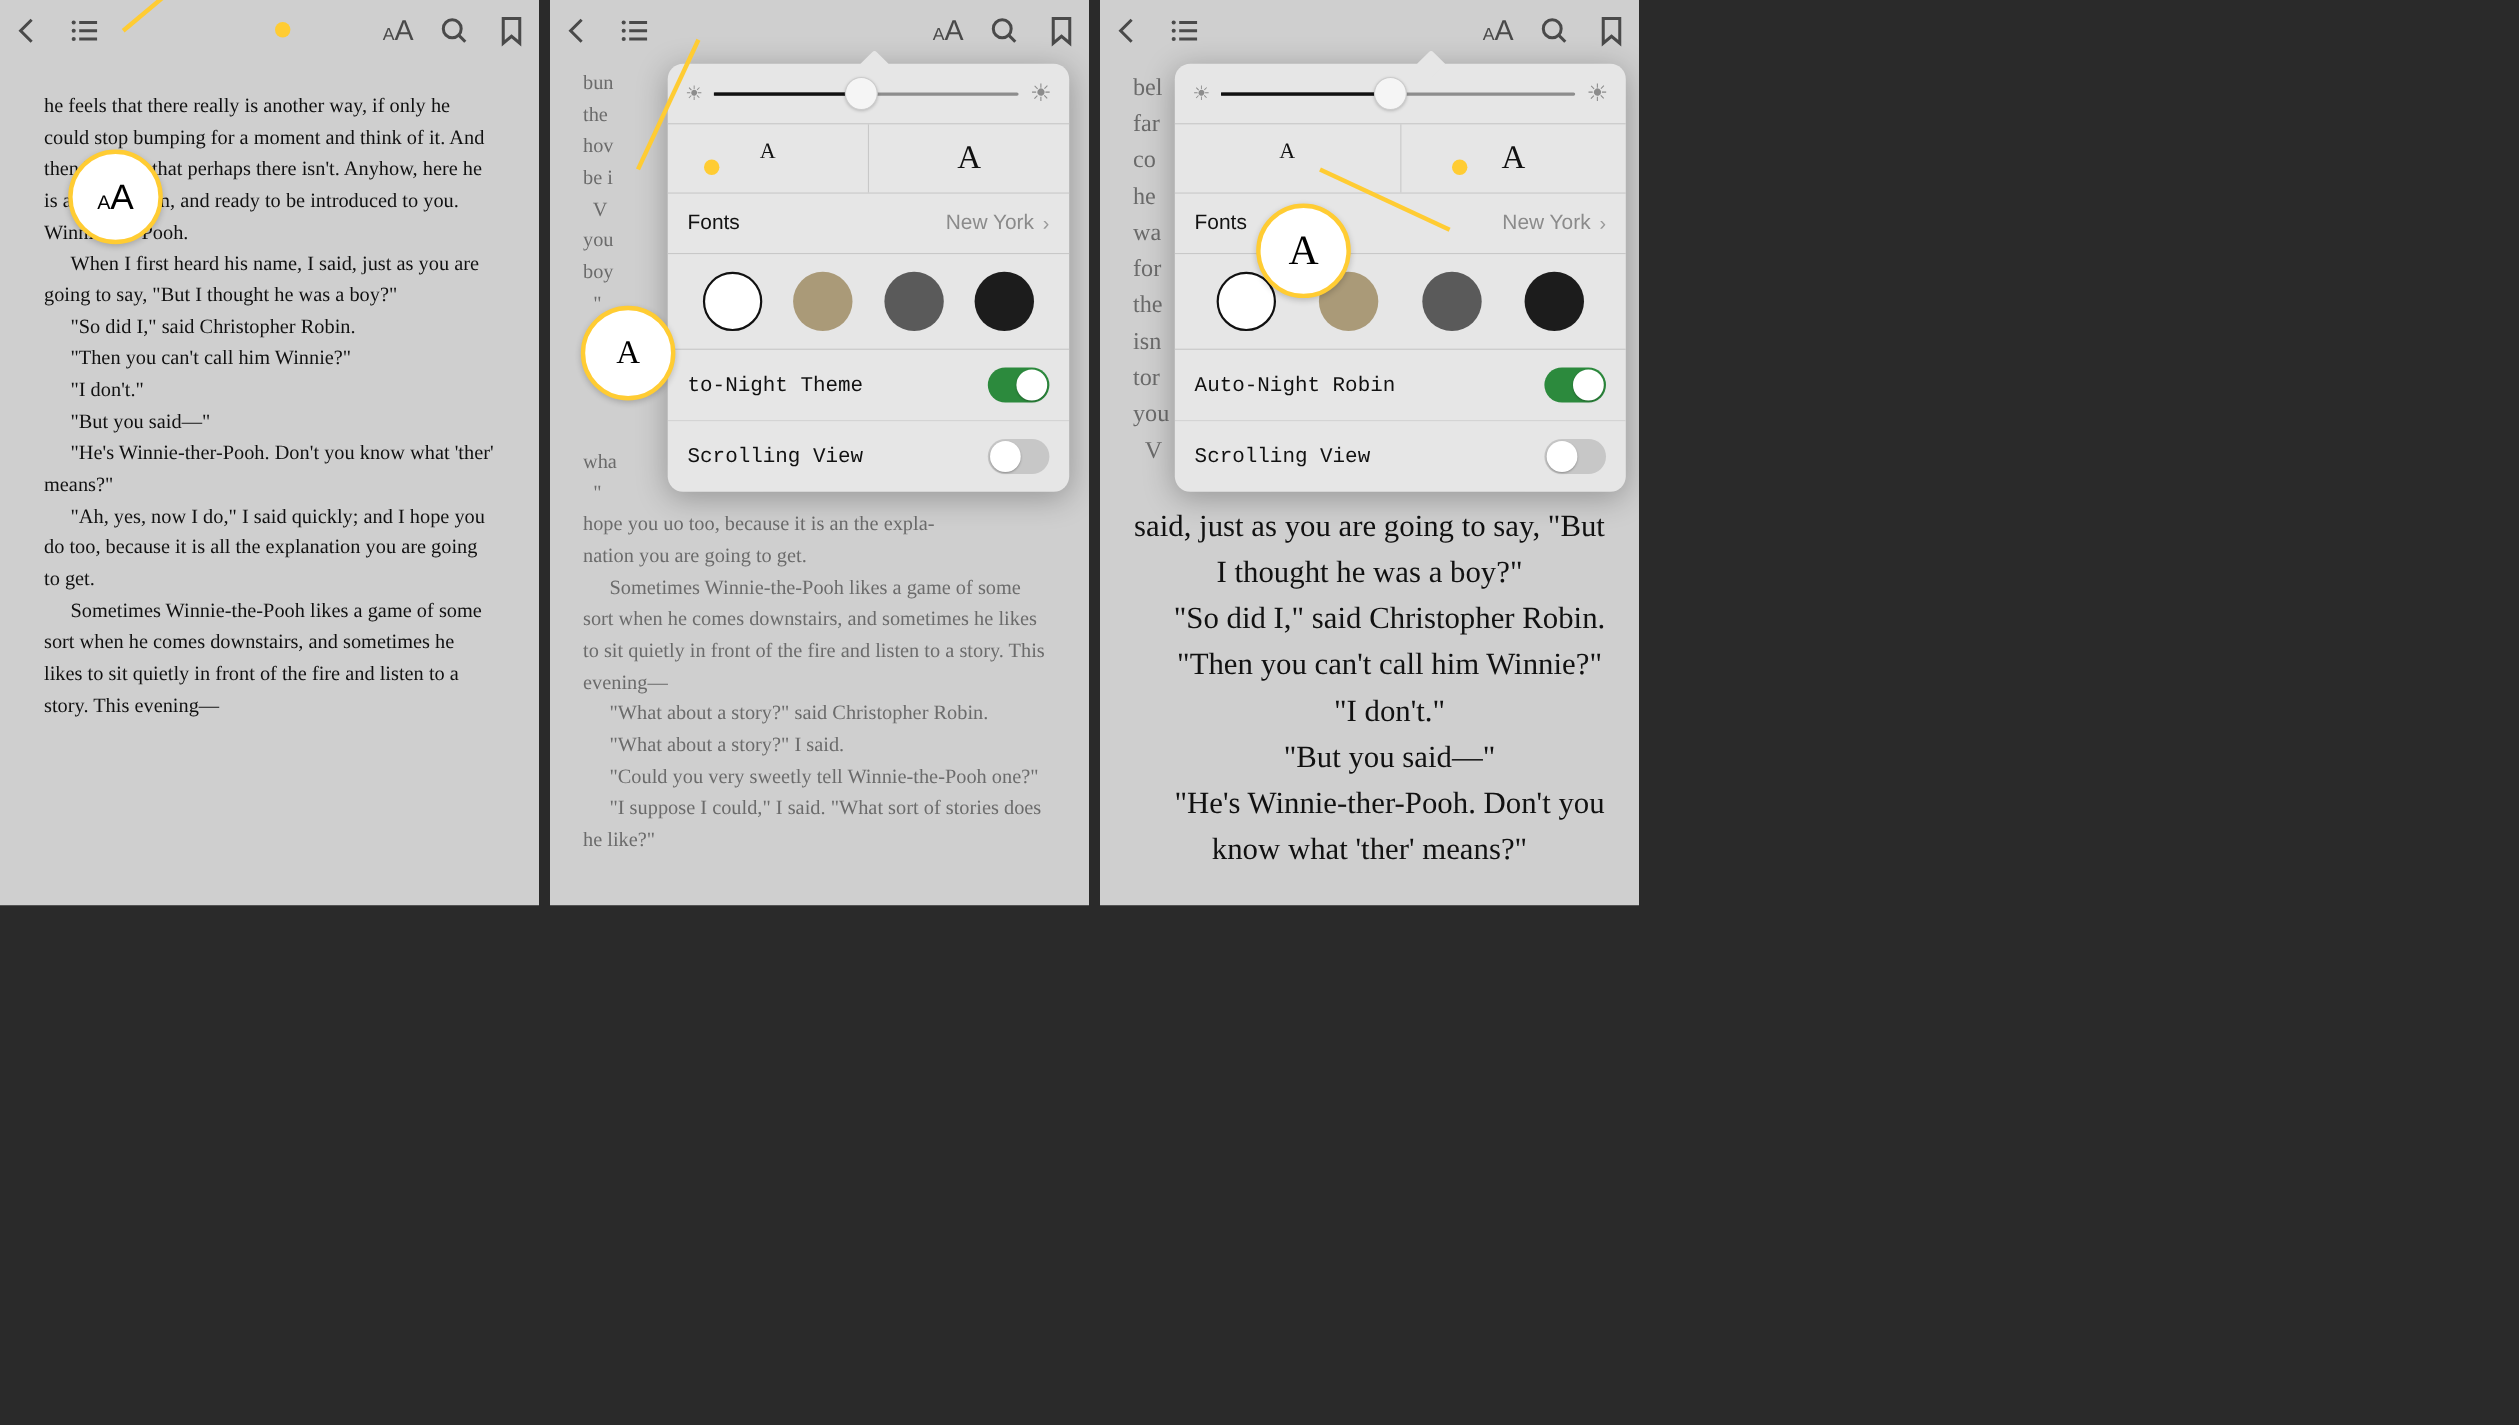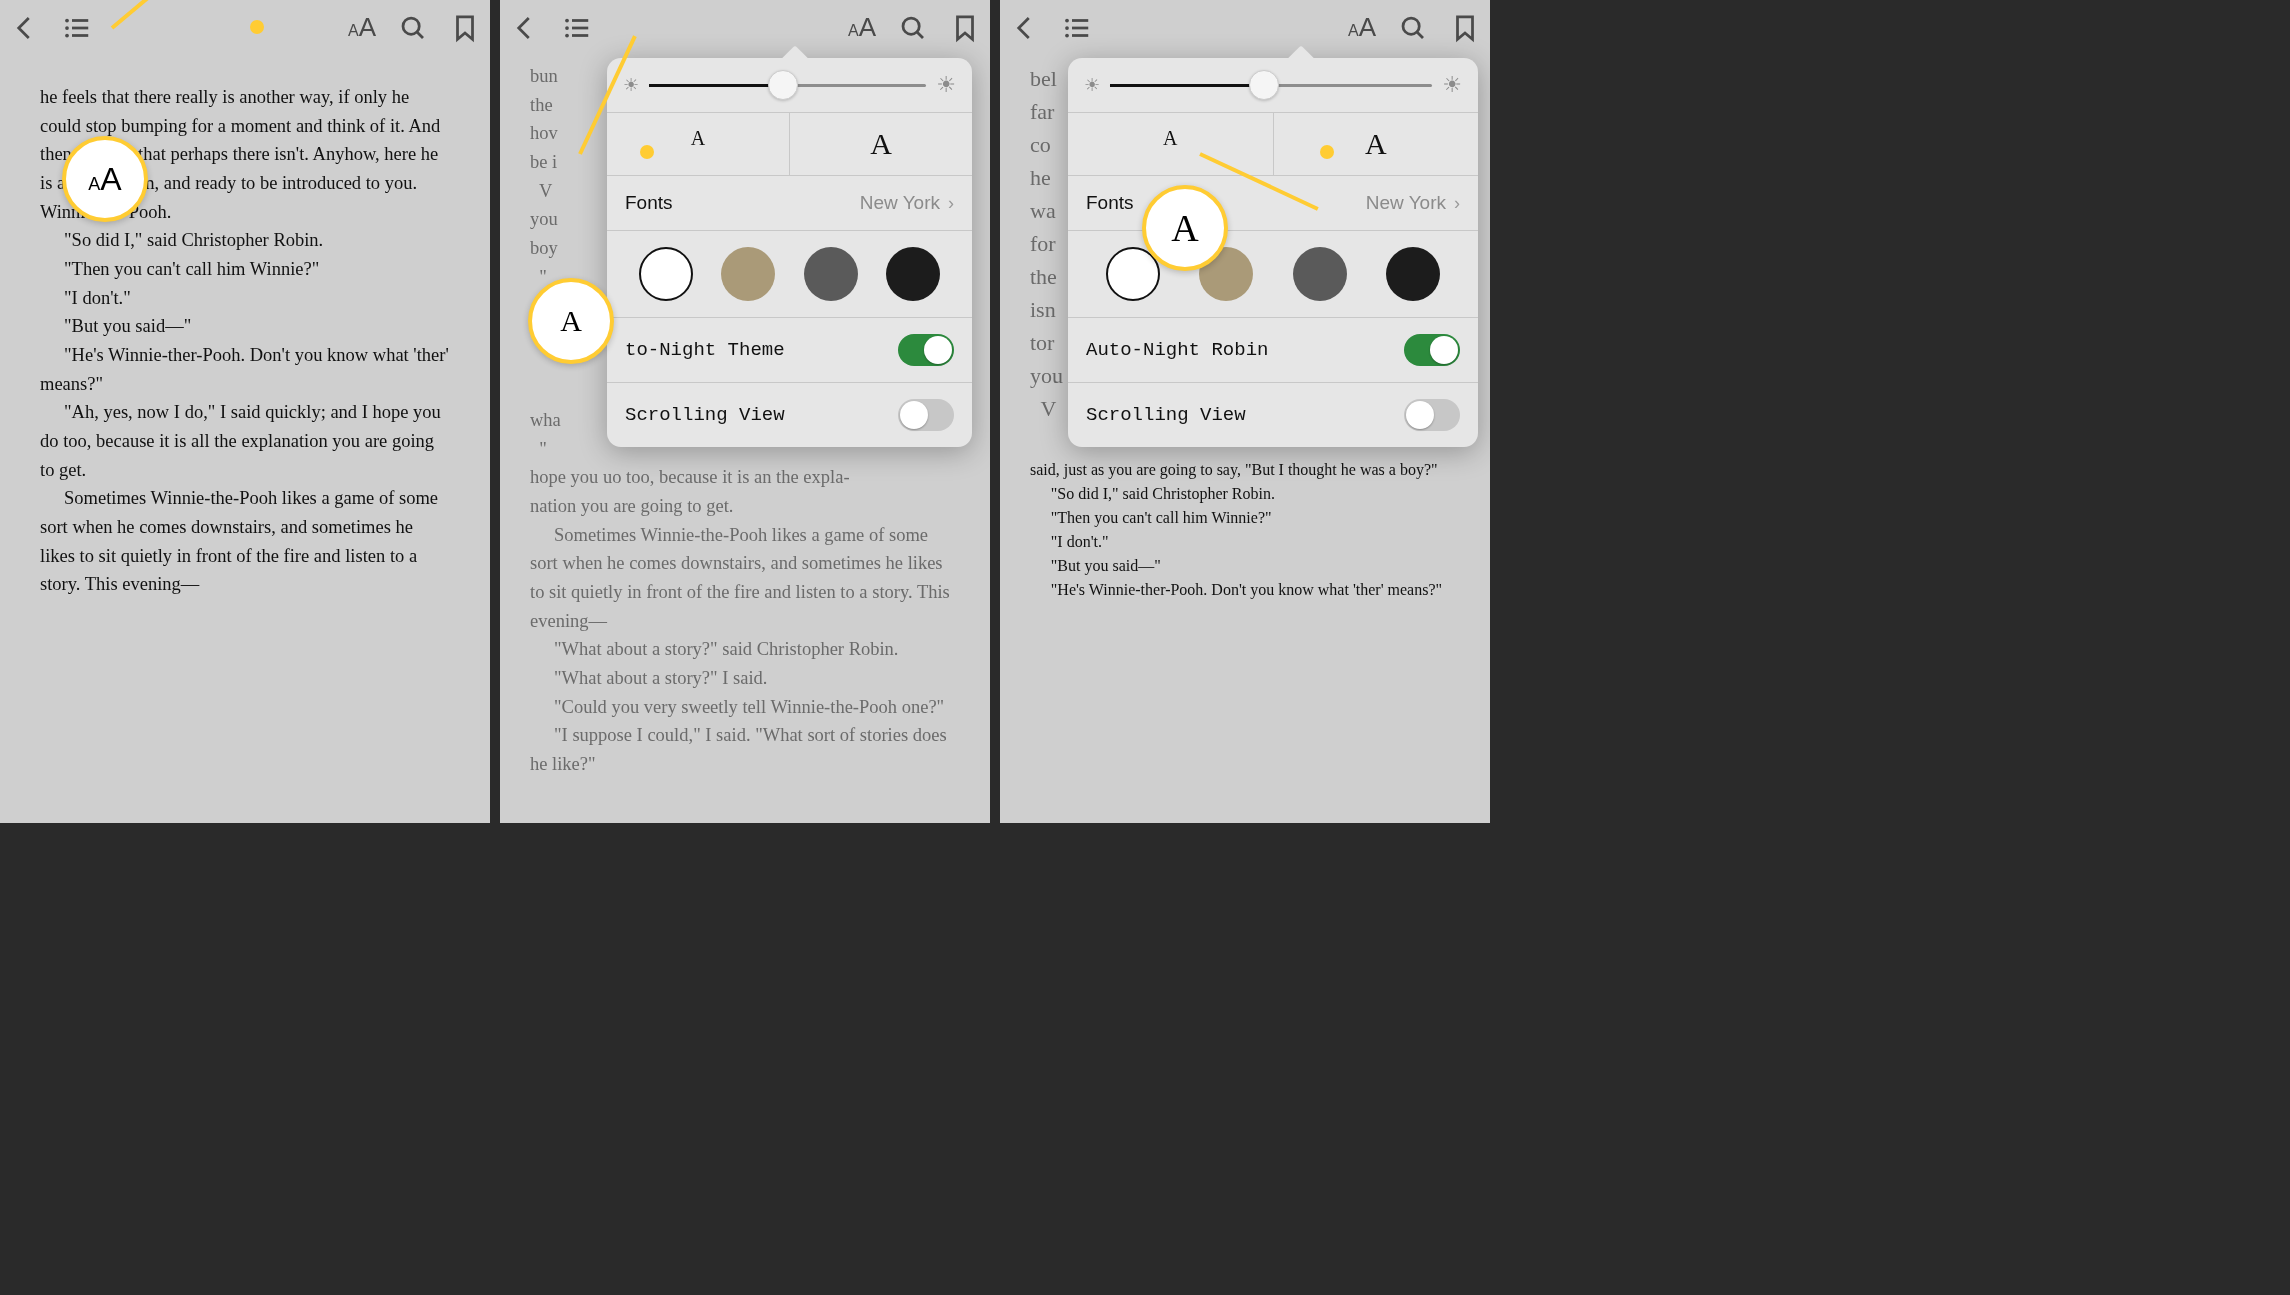--- a/index.html
+++ b/index.html
@@ -39,24 +39,25 @@
   
   .page-text {
     padding: 28px 40px 10px 40px;
     font-size: 18.5px;
     line-height: 1.55;
     color:#111;
     font-family: Georgia,'Iowan Old Style',serif;
   }
   .page-text-big {
     padding: 28px 30px 10px 30px;
-    font-size: 16px;
+    font-size: 28px;
     line-height: 1.5;
     color:#111;
     font-family: Georgia,'Iowan Old Style',serif;
+    text-align: center;
   }
   .page-text-bg {
     position:absolute; left:30px; right:30px; top:62px;
     font-size: 18.5px; line-height:1.55; color:#6b6b6b;
     font-family: Georgia,serif;
   }
   .indent { text-indent: 1.3em; }
 
   
   .footer {
@@ -169,20 +170,21 @@
       <div class="tb-icon">
         <svg viewBox="0 0 24 24">
             <path d="M6 3h12v18l-6-5-6 5z"></path>
           </svg>
       </div>
     </div>
   </div>
 
   <div class="page-text">
     <p>he feels that there really is another way, if only he could stop bumping for a moment and think of it. And then he feels that perhaps there isn't. Anyhow, here he is at the bottom, and ready to be introduced to you. Winnie-the-Pooh.</p>
+    <p class="indent">When I first heard his name, I said, just as you are going to say, "But I thought he was a boy?"</p>
     <p class="indent">"So did I," said Christopher Robin.</p>
     <p class="indent">"Then you can't call him Winnie?"</p>
     <p class="indent">"I don't."</p>
     <p class="indent">"But you said—"</p>
     <p class="indent">"He's Winnie-ther-Pooh. Don't you know what 'ther' means?"</p>
     <p class="indent">"Ah, yes, now I do," I said quickly; and I hope you do too, because it is all the explanation you are going to get.</p>
     <p class="indent">Sometimes Winnie-the-Pooh likes a game of some sort when he comes downstairs, and sometimes he likes to sit quietly in front of the fire and listen to a story. This evening—</p>
   </div>
 
   <div class="footer">

